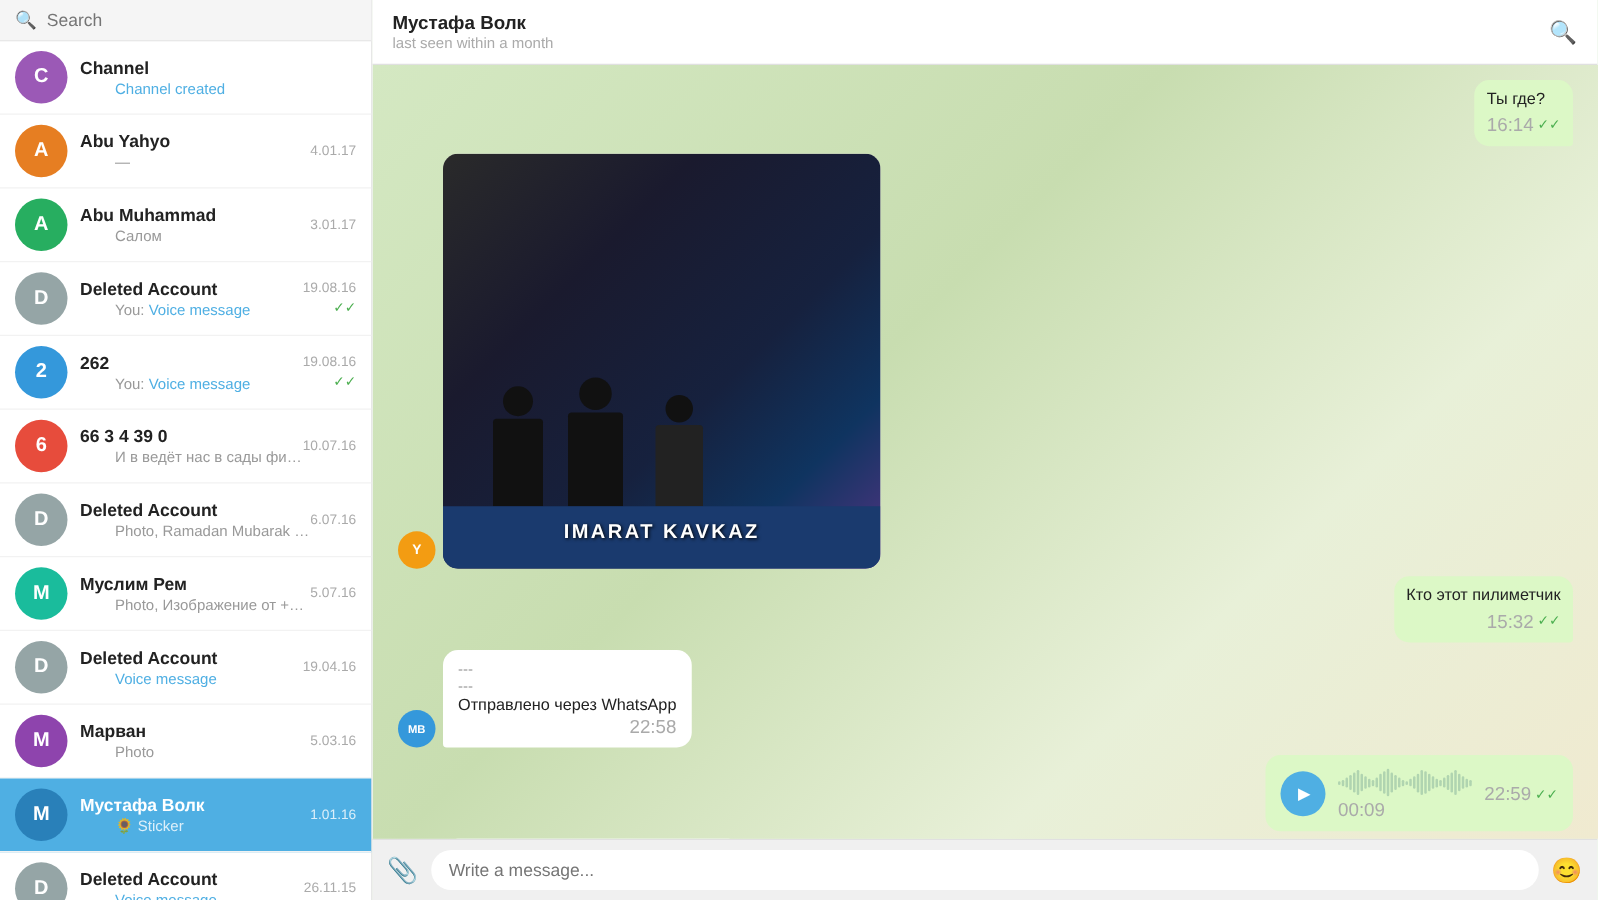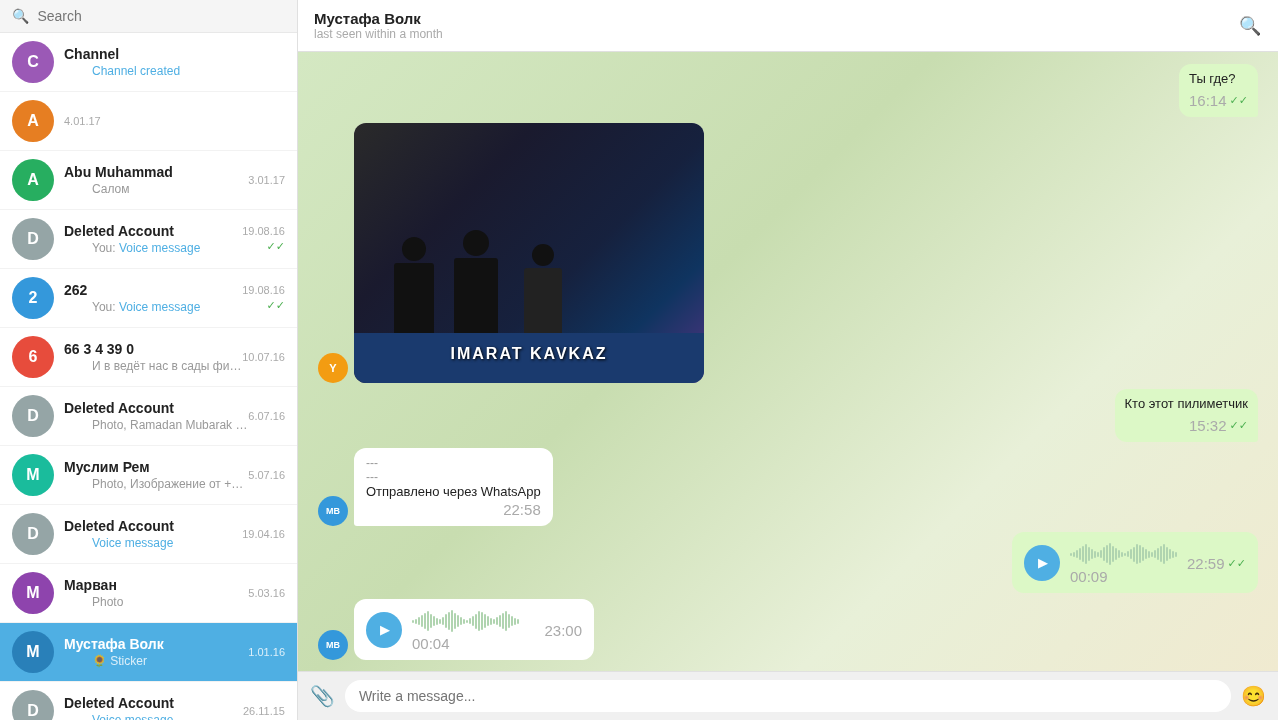--- a/index.html
+++ b/index.html
@@ -177,21 +177,21 @@
     .image-bubble {
       border-radius: 12px;
       overflow: hidden;
       max-width: 350px;
       background: #ccc;
       position: relative;
     }
 
     .image-placeholder {
       width: 350px;
-      height: 260px;
+      height: 332px;
       background: linear-gradient(135deg, #2a2a2a 0%, #1a1a2e 30%, #16213e 60%, #0f3460 80%, #533483 100%);
       display: flex;
       align-items: center;
       justify-content: center;
       position: relative;
       overflow: hidden;
     }
 
     .image-placeholder .banner-text {
       position: absolute;
@@ -326,20 +326,24 @@
         <div class="chat-name">Channel</div>
         <div class="chat-preview"><span style="color:#4fafe3;">Channel created</span></div>
       </div>
       <div class="chat-meta">
         <span class="chat-time"></span>
 
       </div>
     </div>
       <div class="chat-item">
       <div class="avatar" style="background:#e67e22;">A</div>
+      <div class="chat-info">
+        <div class="chat-name">Abu Yahyo</div>
+        <div class="chat-preview">—</div>
+      </div>
       <div class="chat-meta">
         <span class="chat-time">4.01.17</span>
 
       </div>
     </div>
       <div class="chat-item">
       <div class="avatar" style="background:#27ae60;">A</div>
       <div class="chat-info">
         <div class="chat-name">Abu Muhammad</div>
         <div class="chat-preview">Салом</div>

